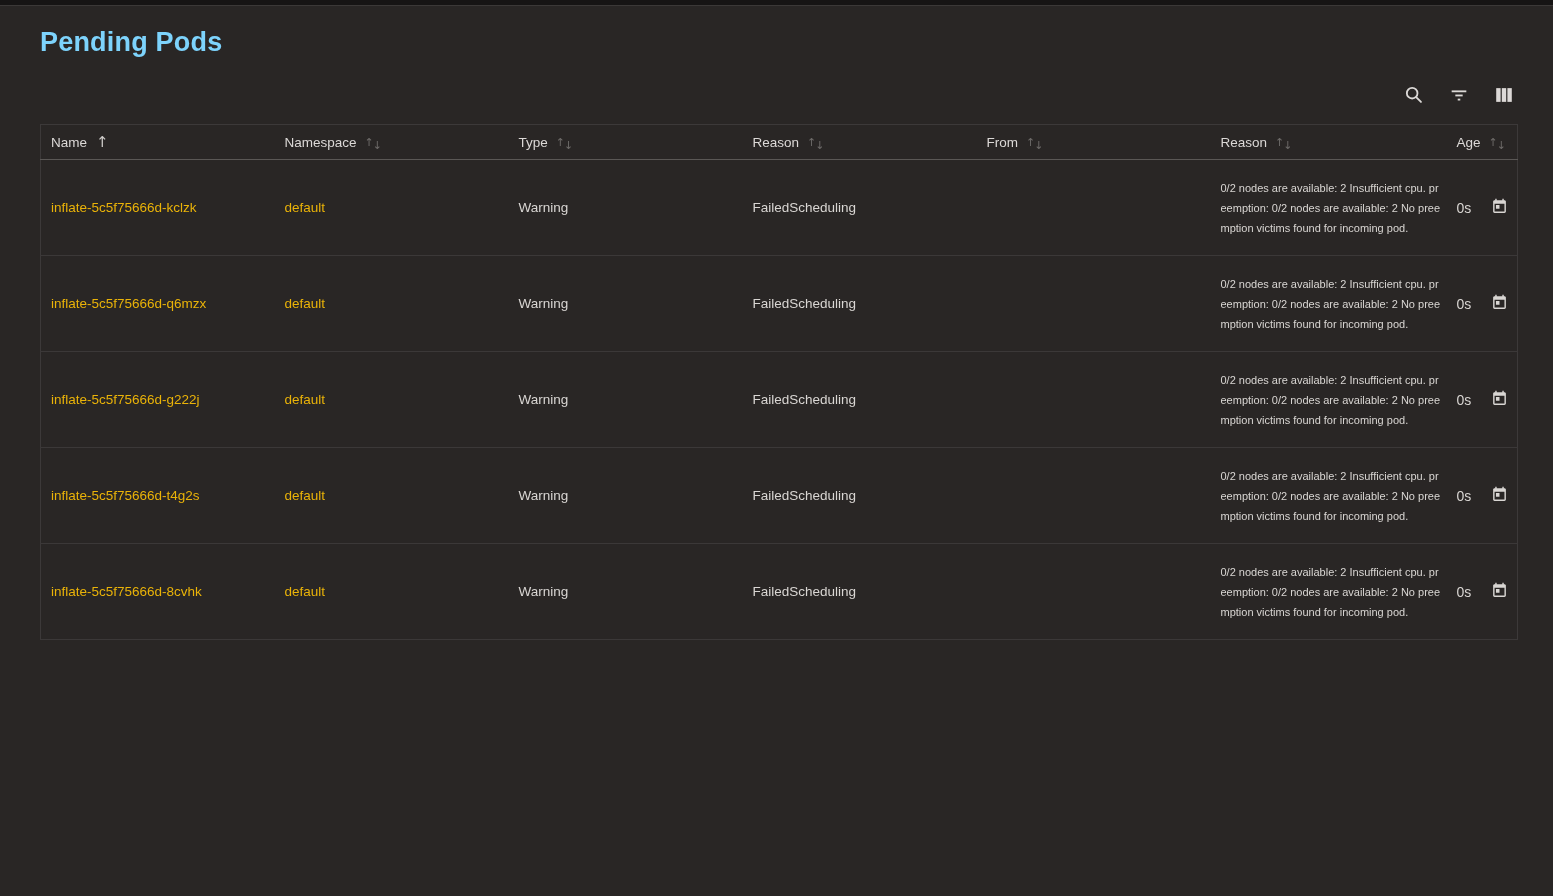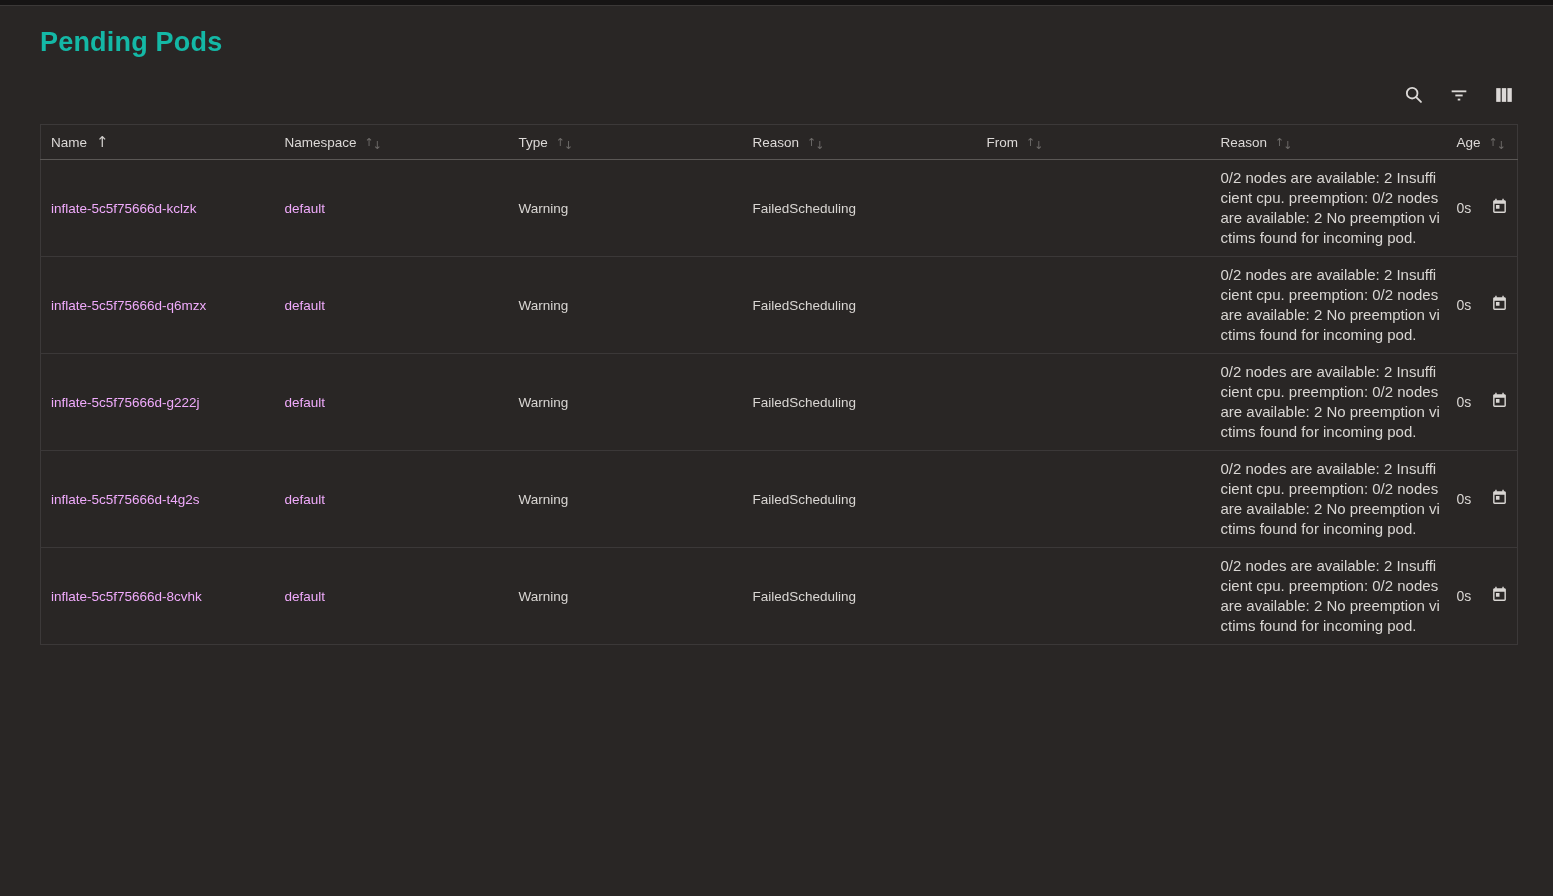--- a/index.html
+++ b/index.html
@@ -16,21 +16,21 @@
     border-bottom: 1px solid #3b3837;
   }
   .content {
     padding: 0 35px 0 40px;
   }
   .page-title {
     margin-top: 21px;
     font-size: 27px;
     font-weight: 600;
     letter-spacing: 0.2px;
-    color: #14b8a6;
+    color: #7dd3fc;
   }
   .toolbar {
     margin-top: 24px;
     display: flex;
     justify-content: flex-end;
     align-items: center;
     gap: 17px;
     height: 28px;
   }
   .icon-btn {
@@ -60,21 +60,21 @@
   }
   td {
     padding: 8px 10px;
     height: 96px;
     vertical-align: middle;
     font-size: 13.5px;
     color: #d9d6d3;
     border-bottom: 1px solid #3b3838;
   }
   a.cell-link {
-    color: #f0abfc;
+    color: #eab308;
     text-decoration: none;
     cursor: pointer;
   }
   .sort-current {
     display: inline-block;
     margin-left: 9px;
     font-size: 15px;
     color: #cfccca;
     font-family: "DejaVu Sans", sans-serif;
   }
@@ -82,21 +82,21 @@
     display: inline-block;
     margin-left: 8px;
     font-size: 11px;
     color: #6e6b69;
     letter-spacing: -1px;
     font-family: "DejaVu Sans", sans-serif;
   }
   .sort-idle .arr-up { position: relative; top: -1px; }
   .sort-idle .arr-dn { position: relative; top: 2px; }
   .msg-cell {
-    font-size: 15px;
+    font-size: 11px;
     line-height: 20px;
     word-break: break-all;
     padding-right: 4px;
   }
   .age-wrap {
     display: inline-flex;
     align-items: center;
     gap: 20px;
     white-space: nowrap;
     font-size: 14px;

